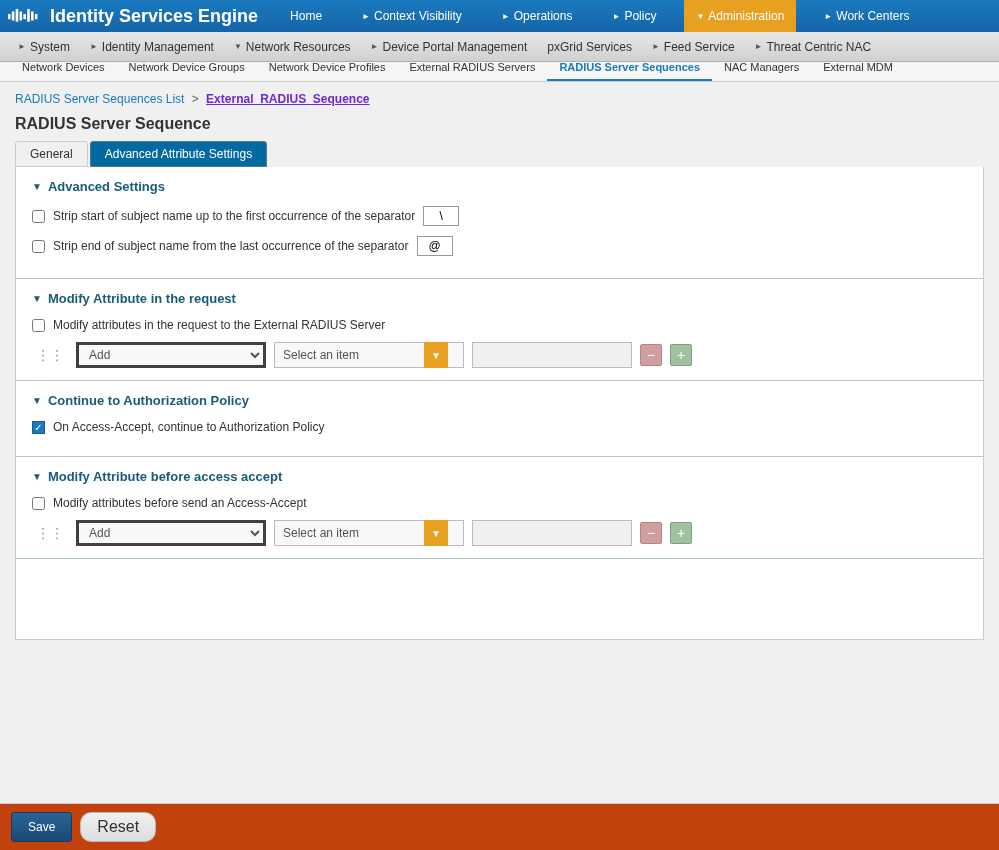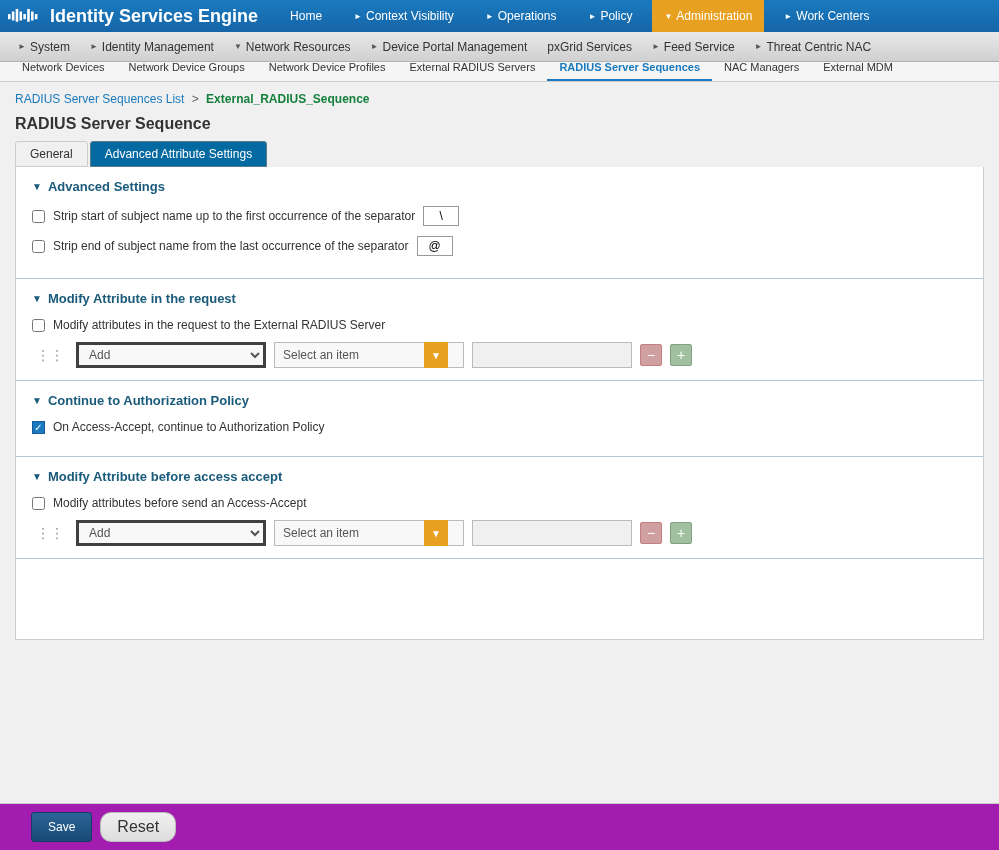--- a/index.html
+++ b/index.html
@@ -22,21 +22,21 @@
     .app-title {
       color: white;
       font-size: 18px;
       font-weight: bold;
       margin-right: 20px;
       white-space: nowrap;
     }
     .top-nav-items {
       display: flex;
       align-items: center;
-      gap: 8px;
+      gap: 16px;
       flex: 1;
     }
     .top-nav-item {
       color: white;
       font-size: 12px;
       padding: 0 12px;
       height: 32px;
       display: flex;
       align-items: center;
       cursor: pointer;
@@ -101,21 +101,21 @@
     }
 
     
     .breadcrumb {
       padding: 10px 15px 5px 15px;
       font-size: 12px;
       color: #1a7abf;
     }
     .breadcrumb a { color: #1a7abf; text-decoration: none; }
     .breadcrumb .sep { color: #666; margin: 0 4px; }
-    .breadcrumb .current { color: #15803d; font-weight: bold; }
+    .breadcrumb .current { color: #6d28d9; font-weight: bold; text-decoration: underline; }
 
     
     .page-title {
       padding: 4px 15px 8px 15px;
       font-size: 16px;
       font-weight: bold;
       color: #333;
     }
 
     
@@ -298,23 +298,23 @@
       font-size: 10px;
       cursor: pointer;
     }
 
     
     .bottom-bar {
       position: fixed;
       bottom: 0;
       left: 0;
       right: 0;
-      background: #a21caf;
+      background: #c2410c;
       border-top: 1px solid #ccc;
-      padding: 8px 31px;
+      padding: 8px 11px;
       display: flex;
       gap: 8px;
     }
     .btn-save {
       background: linear-gradient(to bottom, #2a6496, #1a4a76);
       color: white;
       border: 1px solid #1a3a66;
       padding: 5px 16px;
       font-size: 12px;
       cursor: pointer;

